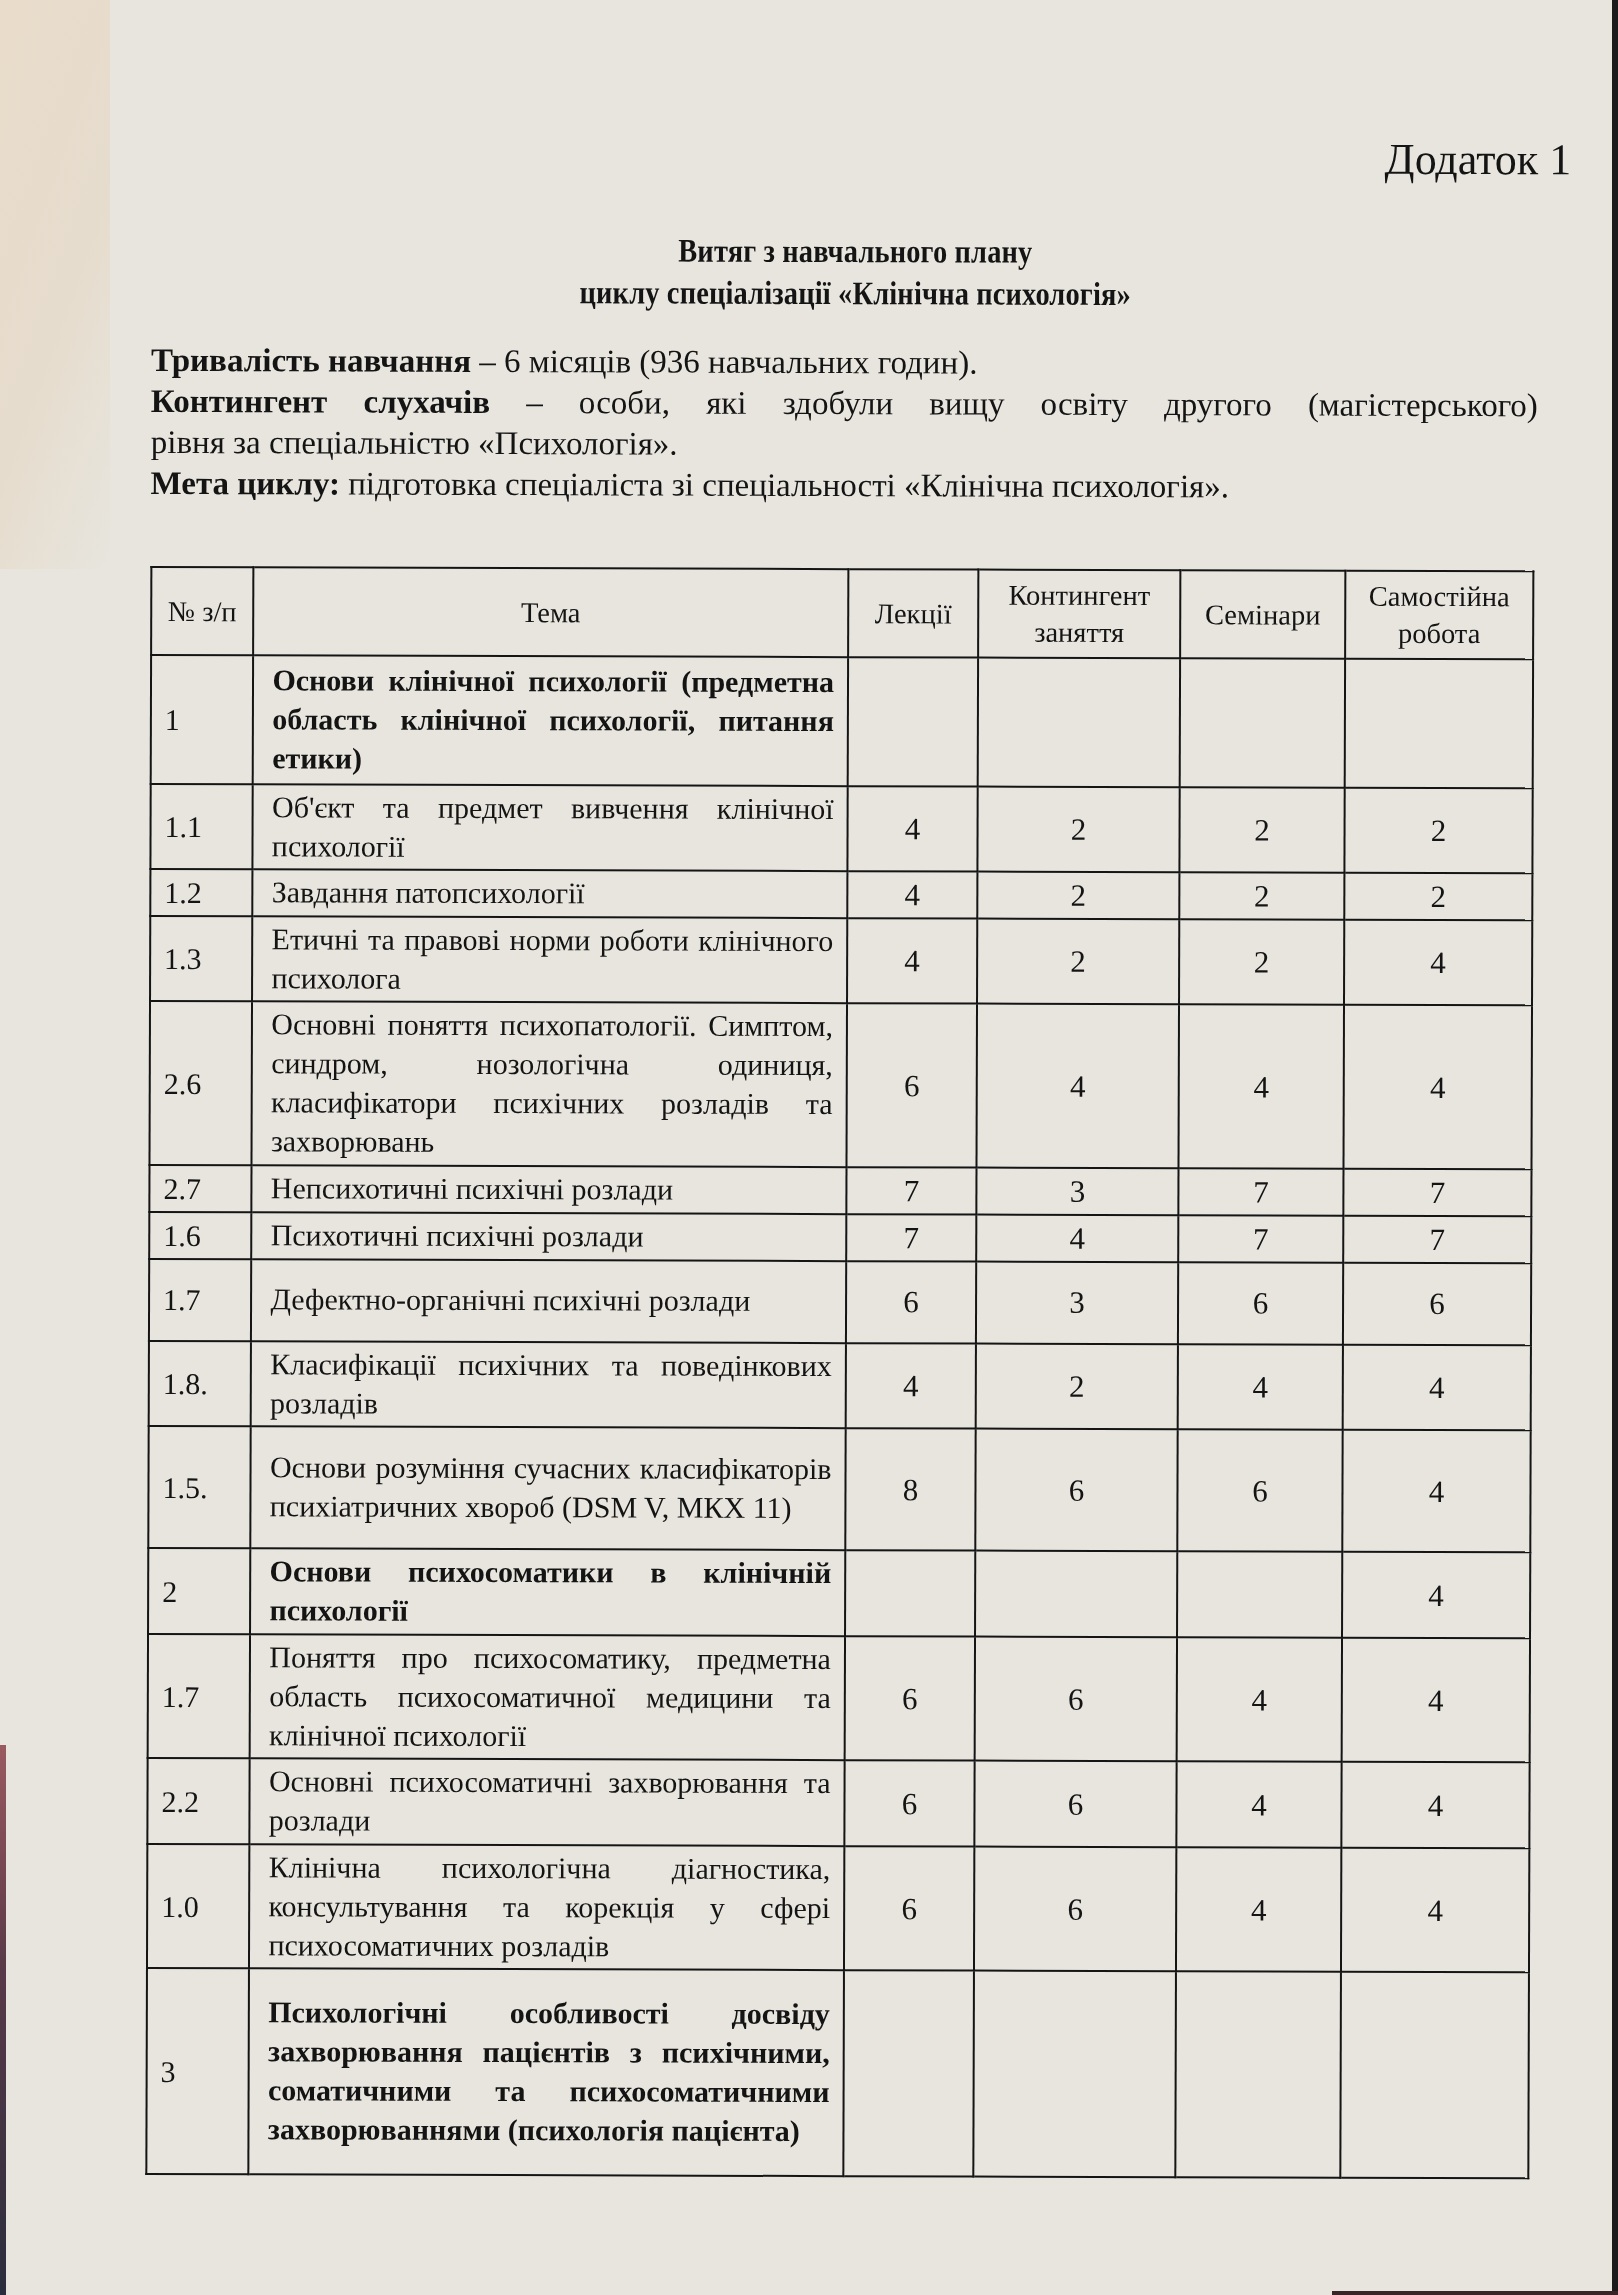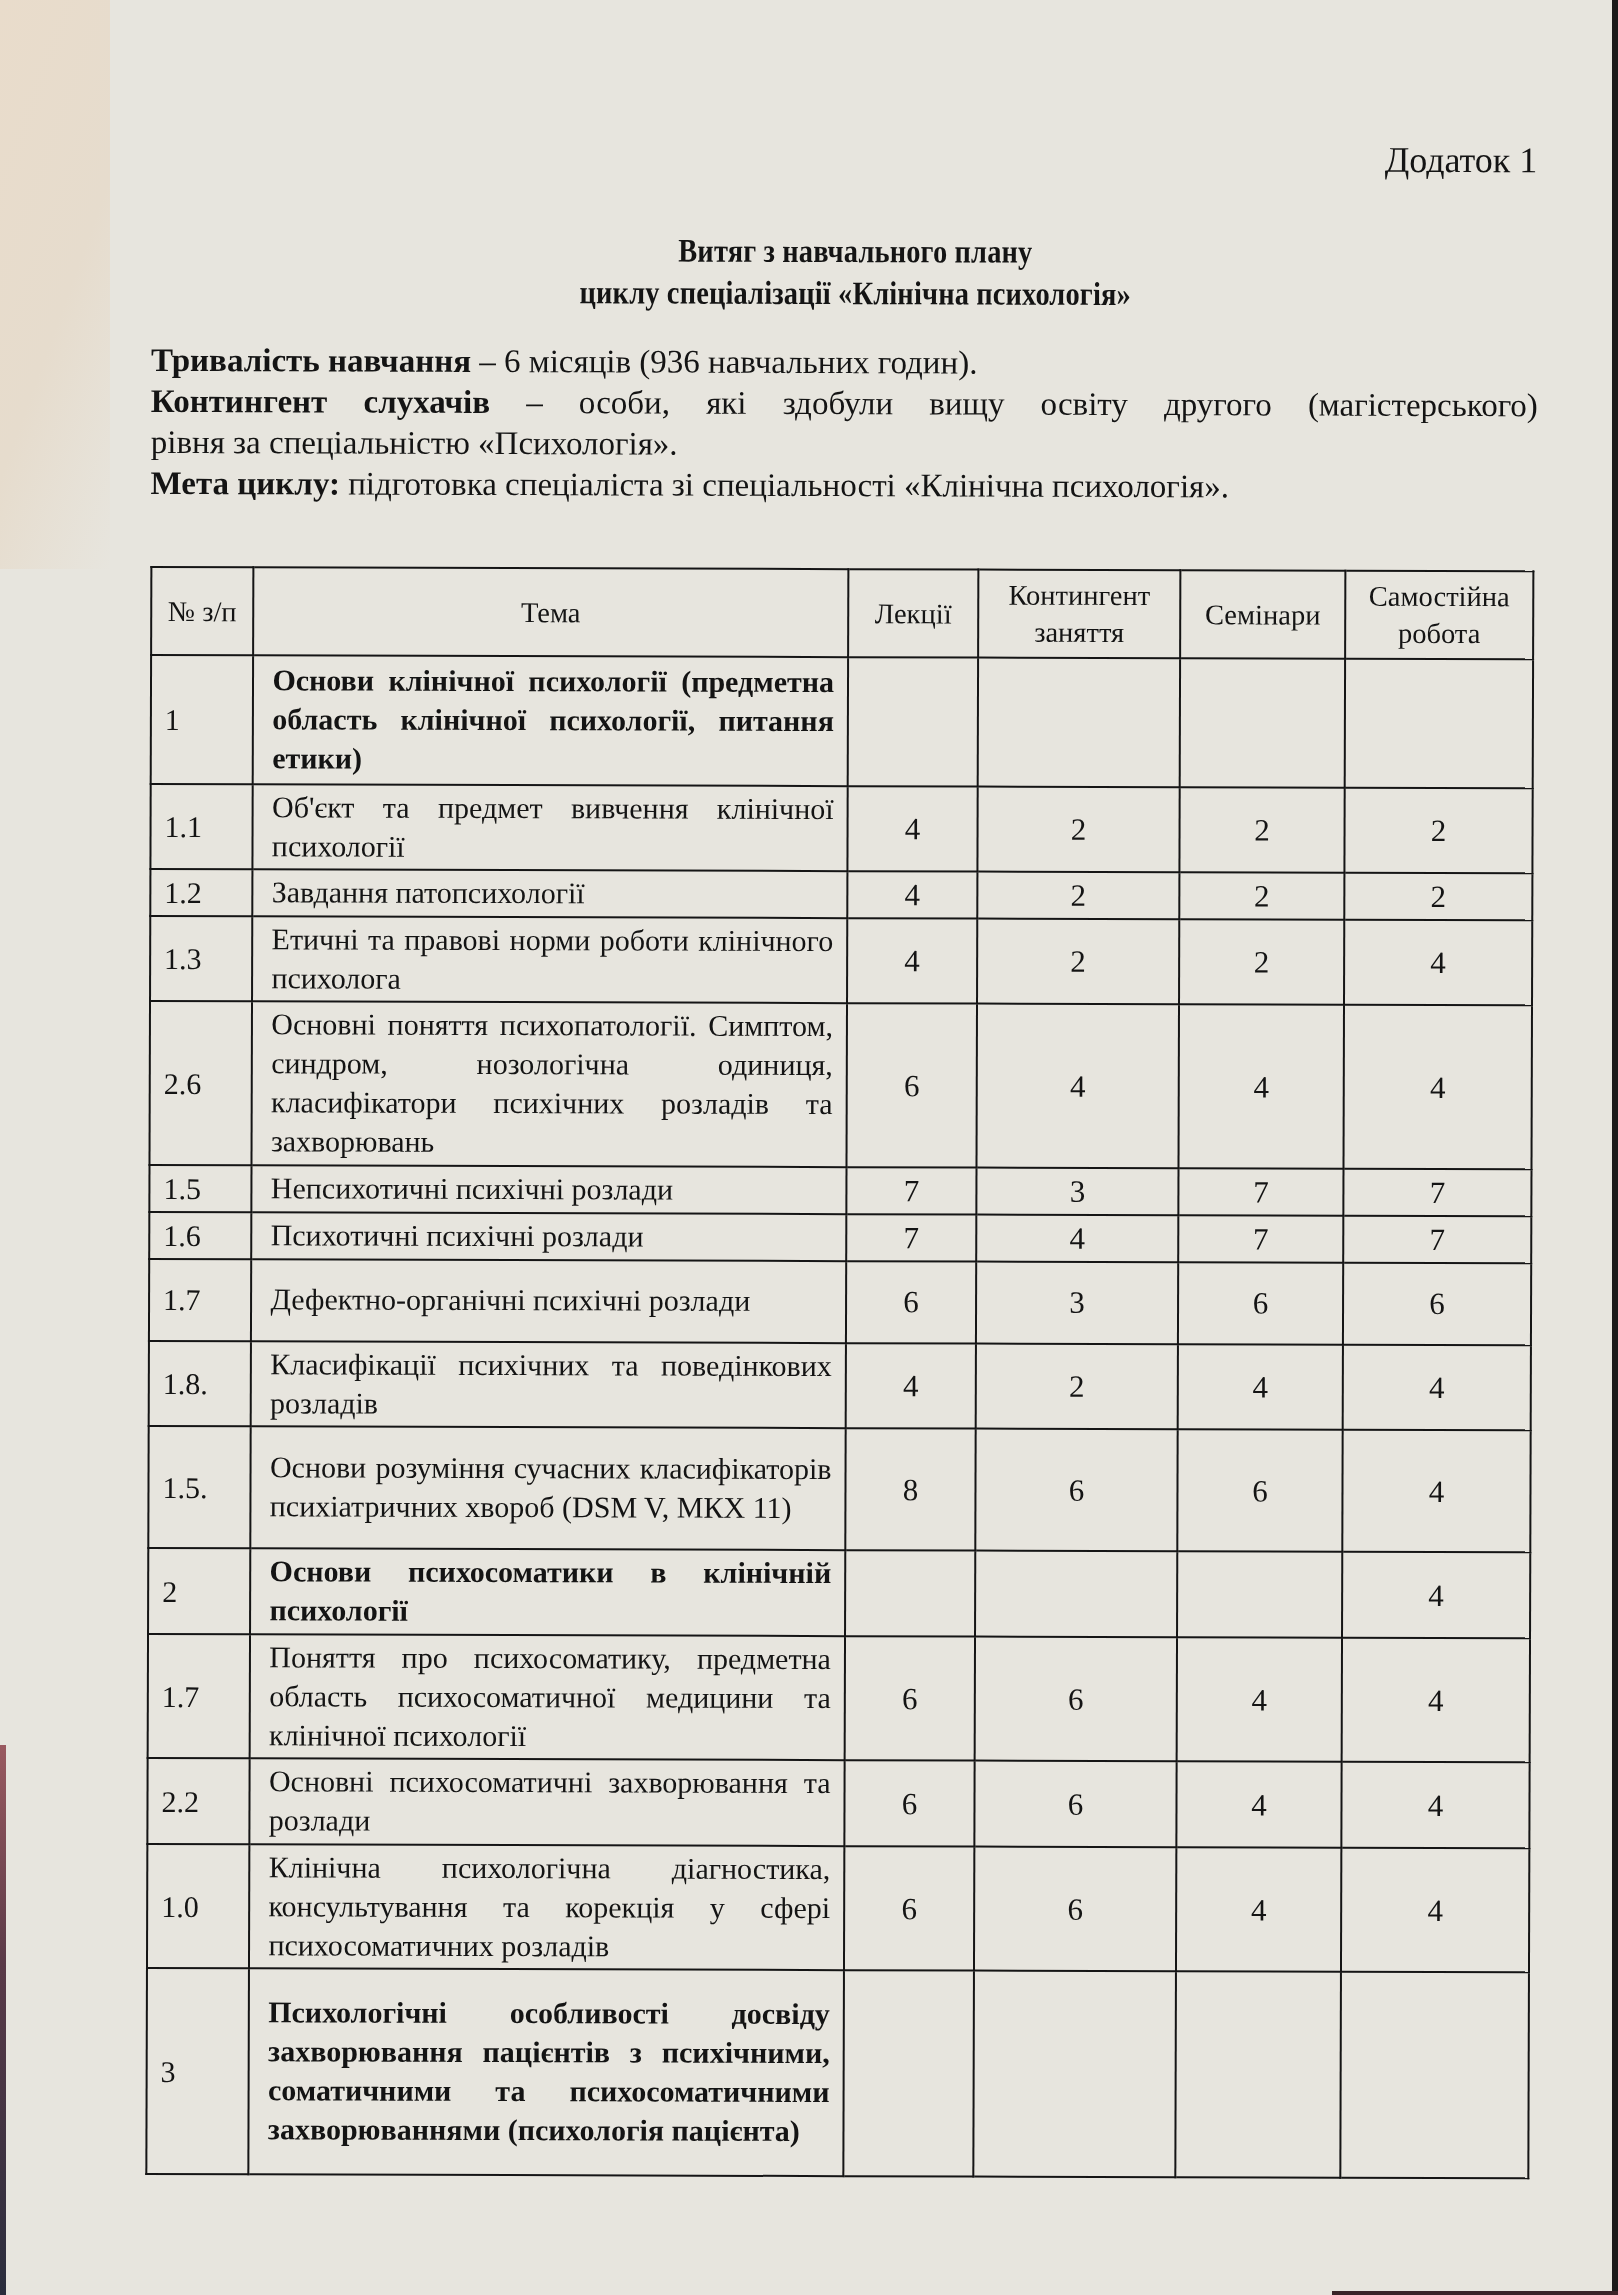--- a/index.html
+++ b/index.html
@@ -24,21 +24,21 @@
   .edge-bottom {
     position: absolute; left: 1332px; bottom: 0; width: 287px; height: 5.5px;
     background: #3a2428;
   }
   .page {
     position: absolute; left: 0; top: 0; width: 1612px; height: 2296px;
     transform: rotate(0.18deg); transform-origin: 50% 30%;
   }
   .appendix {
     position: absolute; left: 1383px; top: 138px;
-    font-size: 36px; line-height: 40px;
+    font-size: 44px; line-height: 40px;
   }
   .title {
     position: absolute; left: 0; width: 1708px; top: 230px;
     text-align: center; font-weight: bold; font-size: 33px; line-height: 42px;
     transform: scaleX(0.86); transform-origin: 50% 0;
     letter-spacing: 0.2px;
   }
   .title div { white-space: nowrap; }
   .intro {
     position: absolute; left: 150px; top: 342px; width: 1387px;
@@ -143,21 +143,21 @@
       </tr>
       <tr style="height:163px">
         <td class="num">2.6</td>
         <td class="topic">Основні поняття психопатології. Симптом, синдром, нозологічна одиниця, класифікатори психічних розладів та захворювань</td>
         <td class="val">6</td>
         <td class="val">4</td>
         <td class="val">4</td>
         <td class="val">4</td>
       </tr>
       <tr style="height:47px">
-        <td class="num">1.5</td>
+        <td class="num">2.7</td>
         <td class="topic">Непсихотичні психічні розлади</td>
         <td class="val">7</td>
         <td class="val">3</td>
         <td class="val">7</td>
         <td class="val">7</td>
       </tr>
       <tr style="height:47px">
         <td class="num">1.6</td>
         <td class="topic">Психотичні психічні розлади</td>
         <td class="val">7</td>

